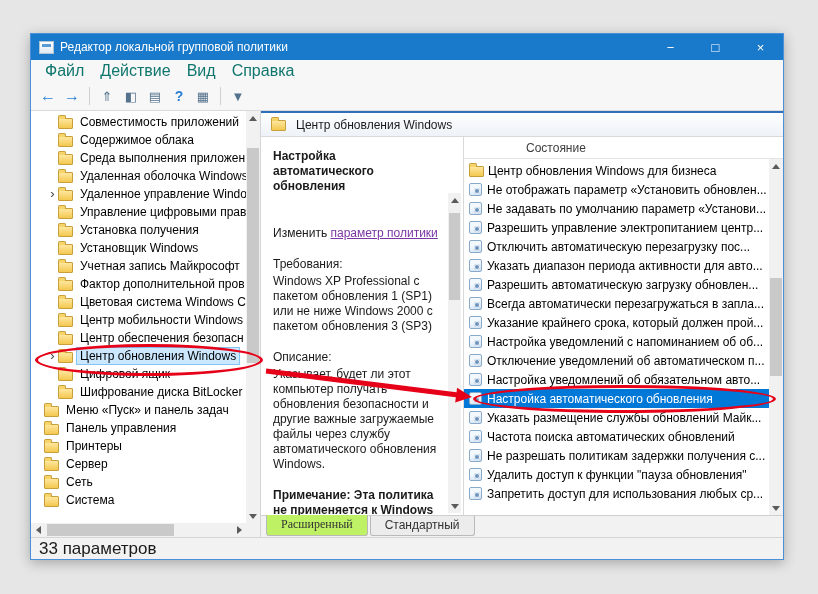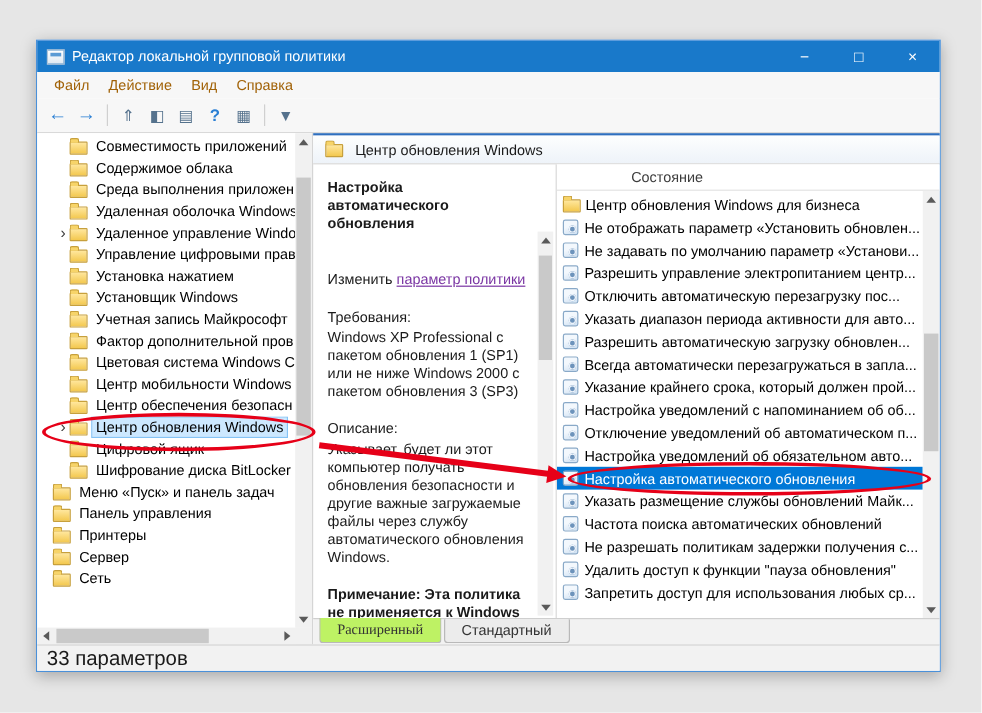--- a/index.html
+++ b/index.html
@@ -17,21 +17,21 @@
   .app-icon { width:15px; height:13px; margin:0 6px 0 8px; flex:none;
               background:linear-gradient(#ffffff,#dfe9f2); border:1px solid #b0c4d8; position:relative; }
   .app-icon::before { content:""; position:absolute; left:2px; top:2px; right:2px; height:3px; background:#5b9bd5; }
   .title { font-size:12px; white-space:nowrap; }
   .win-controls { margin-left:auto; display:flex; height:100%; }
   .win-btn { width:45px; height:100%; display:flex; align-items:center; justify-content:center;
              font-size:13px; cursor:default; }
 
   
   .menubar { height:22px; flex:none; background:#f7f7f7; display:flex; align-items:center;
-             font-size:12px; padding-left:6px; color:#a16207; }
+             font-size:16px; padding-left:6px; color:#0f766e; }
   .menu-item { padding:2px 8px; }
   .toolbar { height:29px; flex:none; background:#f7f7f7; border-bottom:1px solid #d9d9d9;
              display:flex; align-items:center; padding-left:6px; gap:2px; }
   .tb-btn { width:22px; height:22px; display:flex; align-items:center; justify-content:center;
             font-size:13px; color:#55728d; }
   .tb-btn.nav { color:#2a7fd4; font-weight:bold; font-size:16px; }
   .tb-btn.help { color:#2a7fd4; font-weight:bold; font-size:14px; }
   .tb-sep { width:1px; height:18px; background:#d0d0d0; margin:0 4px; }
 
   
@@ -194,21 +194,21 @@
               <div class="tree-row lvl2">
                 <span class="indent"></span>
                 <span class="chevron"></span>
                 <span class="folder-icon"></span>
                 <span class="tree-label">Управление цифровыми прав</span>
               </div>
               <div class="tree-row lvl2">
                 <span class="indent"></span>
                 <span class="chevron"></span>
                 <span class="folder-icon"></span>
-                <span class="tree-label">Установка нажатием</span>
+                <span class="tree-label">Установка получения</span>
               </div>
               <div class="tree-row lvl2">
                 <span class="indent"></span>
                 <span class="chevron"></span>
                 <span class="folder-icon"></span>
                 <span class="tree-label">Установщик Windows</span>
               </div>
               <div class="tree-row lvl2">
                 <span class="indent"></span>
                 <span class="chevron"></span>
@@ -279,20 +279,26 @@
                 <span class="indent"></span>
                 <span class="chevron"></span>
                 <span class="folder-icon"></span>
                 <span class="tree-label">Сервер</span>
               </div>
               <div class="tree-row lvl1">
                 <span class="indent"></span>
                 <span class="chevron"></span>
                 <span class="folder-icon"></span>
                 <span class="tree-label">Сеть</span>
+              </div>
+              <div class="tree-row lvl1">
+                <span class="indent"></span>
+                <span class="chevron"></span>
+                <span class="folder-icon"></span>
+                <span class="tree-label">Система</span>
               </div>
             </div>
           <div class="sb-v">
             <div class="sb-btn">
                 <span class="tri tri-up"></span>
               </div>
             <div class="sb-track">
                 <div class="sb-thumb" style="top:6%;height:56%;"></div>
               </div>
             <div class="sb-btn">

